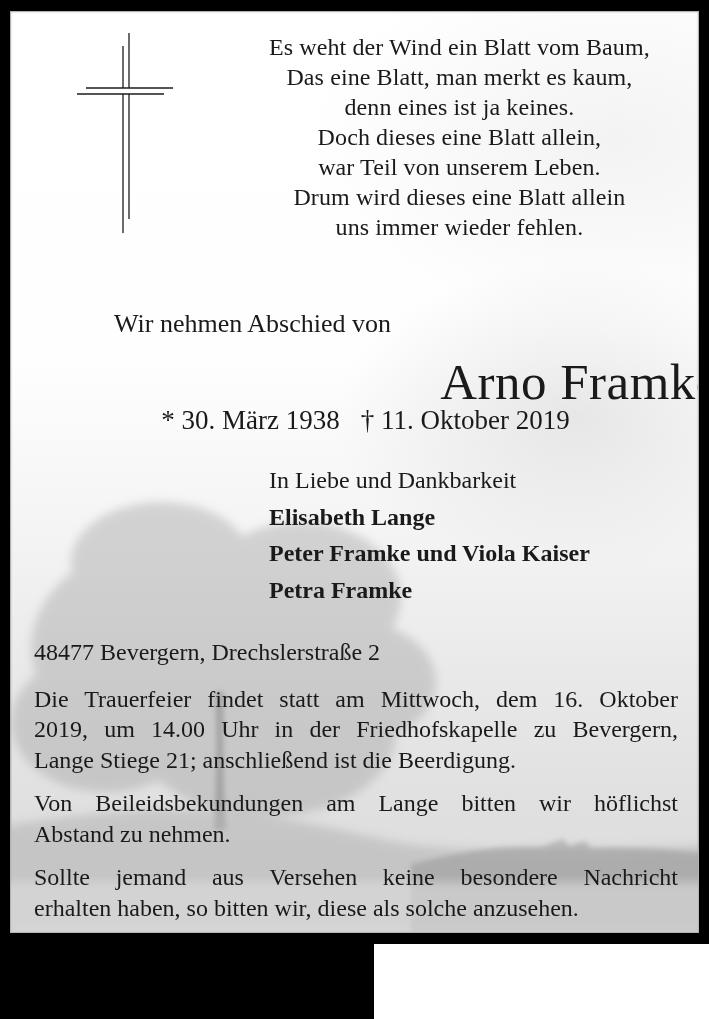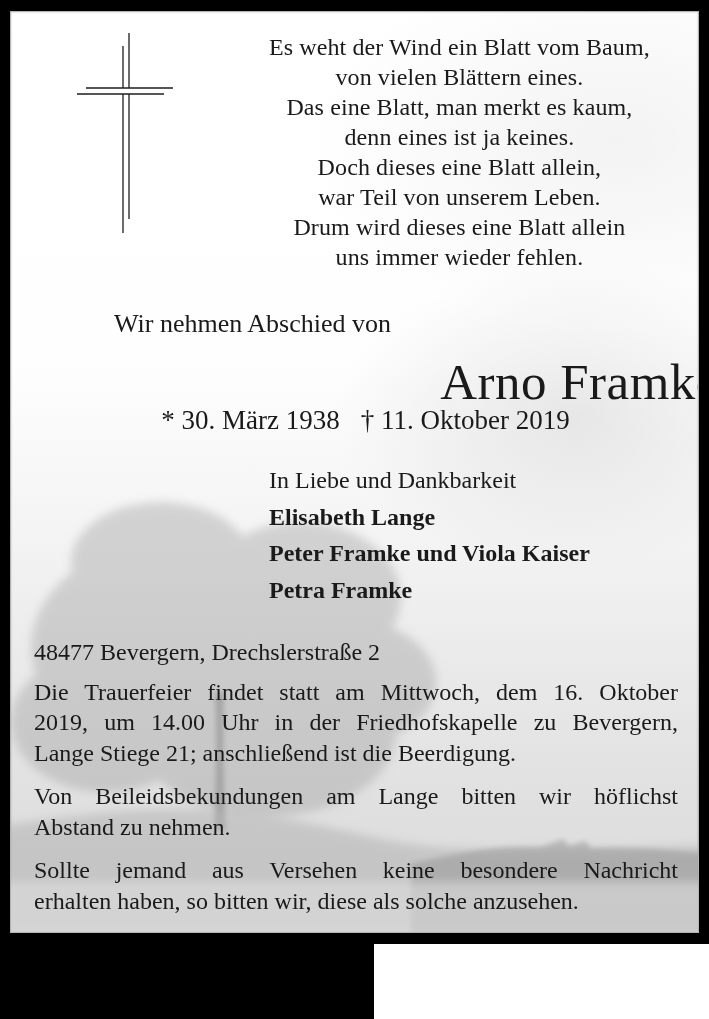--- a/index.html
+++ b/index.html
@@ -85,21 +85,21 @@
     line-height: 36.5px;
   }
   .tribute .mourner { font-weight: bold; }
   .bottom-block {
     position: absolute;
     left: 23px; top: 625px;
     width: 644px;
     font-size: 24px;
     line-height: 30.5px;
   }
-  .address { margin-bottom: 9px; }
+  .address { margin-bottom: 16px; }
   .para { margin: 0 0 13px 0; }
   .jline { text-align: justify; text-align-last: justify; }
   .jline.last { text-align-last: left; }
 </style>
 </head>
 <body>
 
 <div class="white-corner"></div>
 
 <div class="card">
@@ -138,21 +138,20 @@
       <line x1="58" y1="67" x2="58" y2="192"></line>
       <line x1="52" y1="19" x2="52" y2="61"></line>
       <line x1="52" y1="67" x2="52" y2="206"></line>
       <line x1="15" y1="61" x2="102" y2="61"></line>
       <line x1="6" y1="67" x2="93" y2="67"></line>
     </g>
   </svg>
 
   <div class="poem">
     <div class="poem-line">Es weht der Wind ein Blatt vom Baum,</div>
-    <div class="poem-line">von vielen Blättern eines.</div>
     <div class="poem-line">Das eine Blatt, man merkt es kaum,</div>
     <div class="poem-line">denn eines ist ja keines.</div>
     <div class="poem-line">Doch dieses eine Blatt allein,</div>
     <div class="poem-line">war Teil von unserem Leben.</div>
     <div class="poem-line">Drum wird dieses eine Blatt allein</div>
     <div class="poem-line">uns immer wieder fehlen.</div>
   </div>
 
   <div class="farewell">Wir nehmen Abschied von</div>
 

